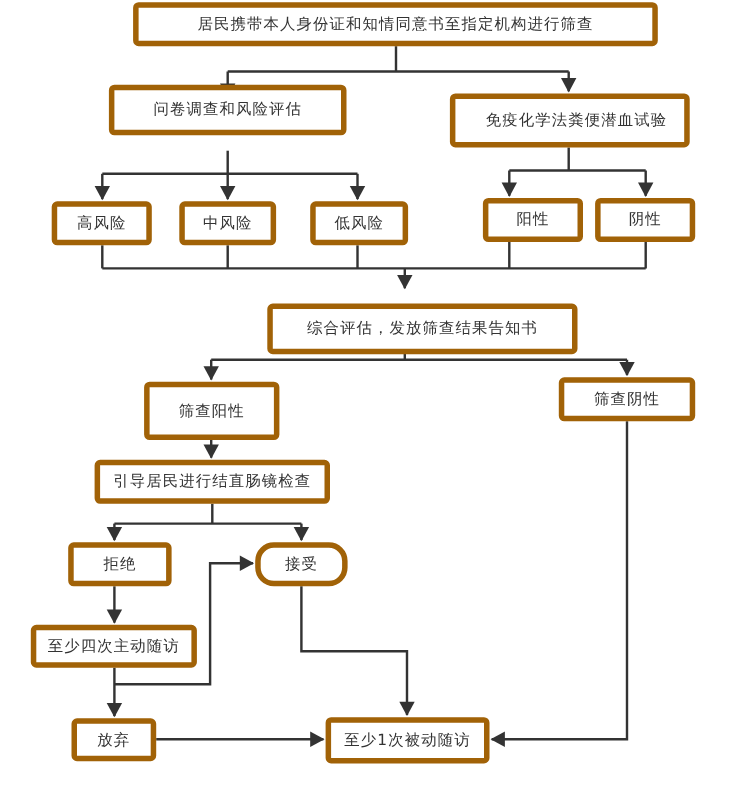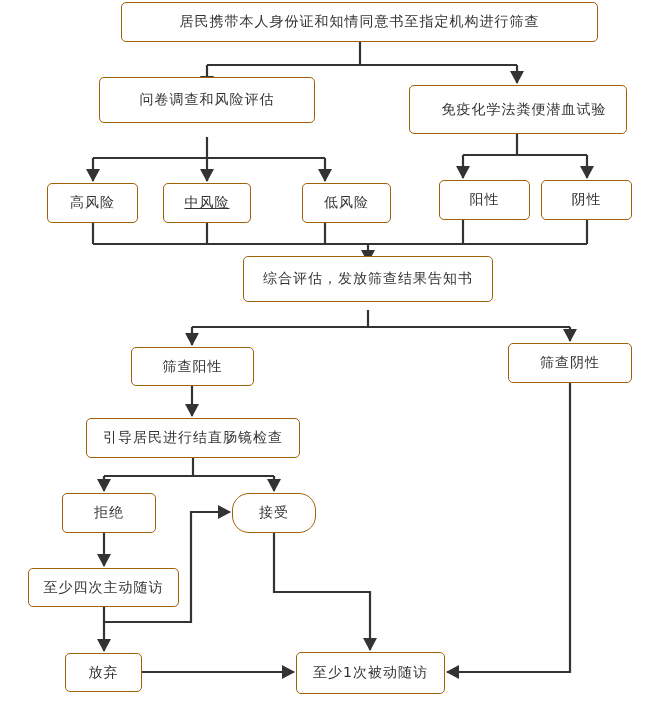--- a/index.html
+++ b/index.html
@@ -1,21 +1,21 @@
 <!DOCTYPE html>
 <html><head>
   <meta charset="utf-8">
   <style>
     html, body { margin: 0; padding: 0; background: #ffffff; }
     body { width: 664px; height: 720px; position: relative; overflow: hidden;
            font-family: "DejaVu Sans", "Liberation Sans", sans-serif; }
     #canvas { position: absolute; left: 0; top: 0; width: 664px; height: 720px; }
     .node {
       position: absolute; box-sizing: border-box;
-      border: 1px solid #a16207; border-radius: 5px; background: #ffffff;
+      border: 5px solid #a16207; border-radius: 5px; background: #ffffff;
       display: flex; align-items: center; justify-content: center;
       color: #333333; font-size: 14px; letter-spacing: 1px; white-space: nowrap;
     }
     svg#wires { position: absolute; left: 0; top: 0; width: 664px; height: 720px; }
     svg#wires path { fill: none; stroke: #333333; stroke-width: 2.2; }
     svg#wires polygon { fill: #333333; }
   </style>
 </head>
 <body>
 
@@ -76,28 +76,28 @@
       <path d="M570,383 L570,672 L447,672"></path>
       <polygon points="459,665 459,679 446,672"></polygon>
     </svg>
 
   <div class="node" id="n-start" style="left:121px;top:2px;width:477px;height:40px;">居民携带本人身份证和知情同意书至指定机构进行筛查</div>
 
   <div class="node" id="n-questionnaire" style="left:99px;top:77px;width:216px;height:46px;">问卷调查和风险评估</div>
   <div class="node" id="n-fit" style="left:409px;top:85px;width:218px;height:49px;padding-left:12px;">免疫化学法粪便潜血试验</div>
 
   <div class="node" id="n-high_risk" style="left:47px;top:183px;width:91px;height:40px;">高风险</div>
-  <div class="node" id="n-mid_risk" style="left:163px;top:183px;width:88px;height:40px;text-decoration:underline;">中风险</div>
-  <div class="node" id="n-low_risk" style="left:282px;top:183px;width:89px;height:40px;margin-left:20px;">低风险</div>
+  <div class="node" id="n-mid_risk" style="left:163px;top:183px;width:88px;height:40px;">中风险</div>
+  <div class="node" id="n-low_risk" style="left:282px;top:183px;width:89px;height:40px;">低风险</div>
   <div class="node" id="n-positive" style="left:418px;top:180px;width:91px;height:40px;margin-left:21px;">阳性</div>
   <div class="node" id="n-negative" style="left:541px;top:180px;width:91px;height:40px;">阴性</div>
 
-  <div class="node" id="n-evaluate" style="left:243px;top:256px;width:250px;height:46px;">综合评估，发放筛查结果告知书</div>
+  <div class="node" id="n-evaluate" style="left:243px;top:276px;width:282px;height:46px;">综合评估，发放筛查结果告知书</div>
 
-  <div class="node" id="n-screen_positive" style="left:131px;top:347px;width:123px;height:39px;">筛查阳性</div>
+  <div class="node" id="n-screen_positive" style="left:131px;top:347px;width:123px;height:53px;">筛查阳性</div>
   <div class="node" id="n-screen_negative" style="left:508px;top:343px;width:124px;height:40px;">筛查阴性</div>
 
   <div class="node" id="n-colonoscopy" style="left:86px;top:418px;width:214px;height:40px;">引导居民进行结直肠镜检查</div>
 
   <div class="node" id="n-refuse" style="left:62px;top:493px;width:94px;height:40px;">拒绝</div>
   <div class="node" id="n-accept" style="left:232px;top:493px;width:84px;height:40px;border-radius:17px;">接受</div>
 
   <div class="node" id="n-active_followup" style="left:28px;top:568px;width:151px;height:39px;">至少四次主动随访</div>
 
   <div class="node" id="n-give_up" style="left:65px;top:653px;width:77px;height:39px;">放弃</div>

